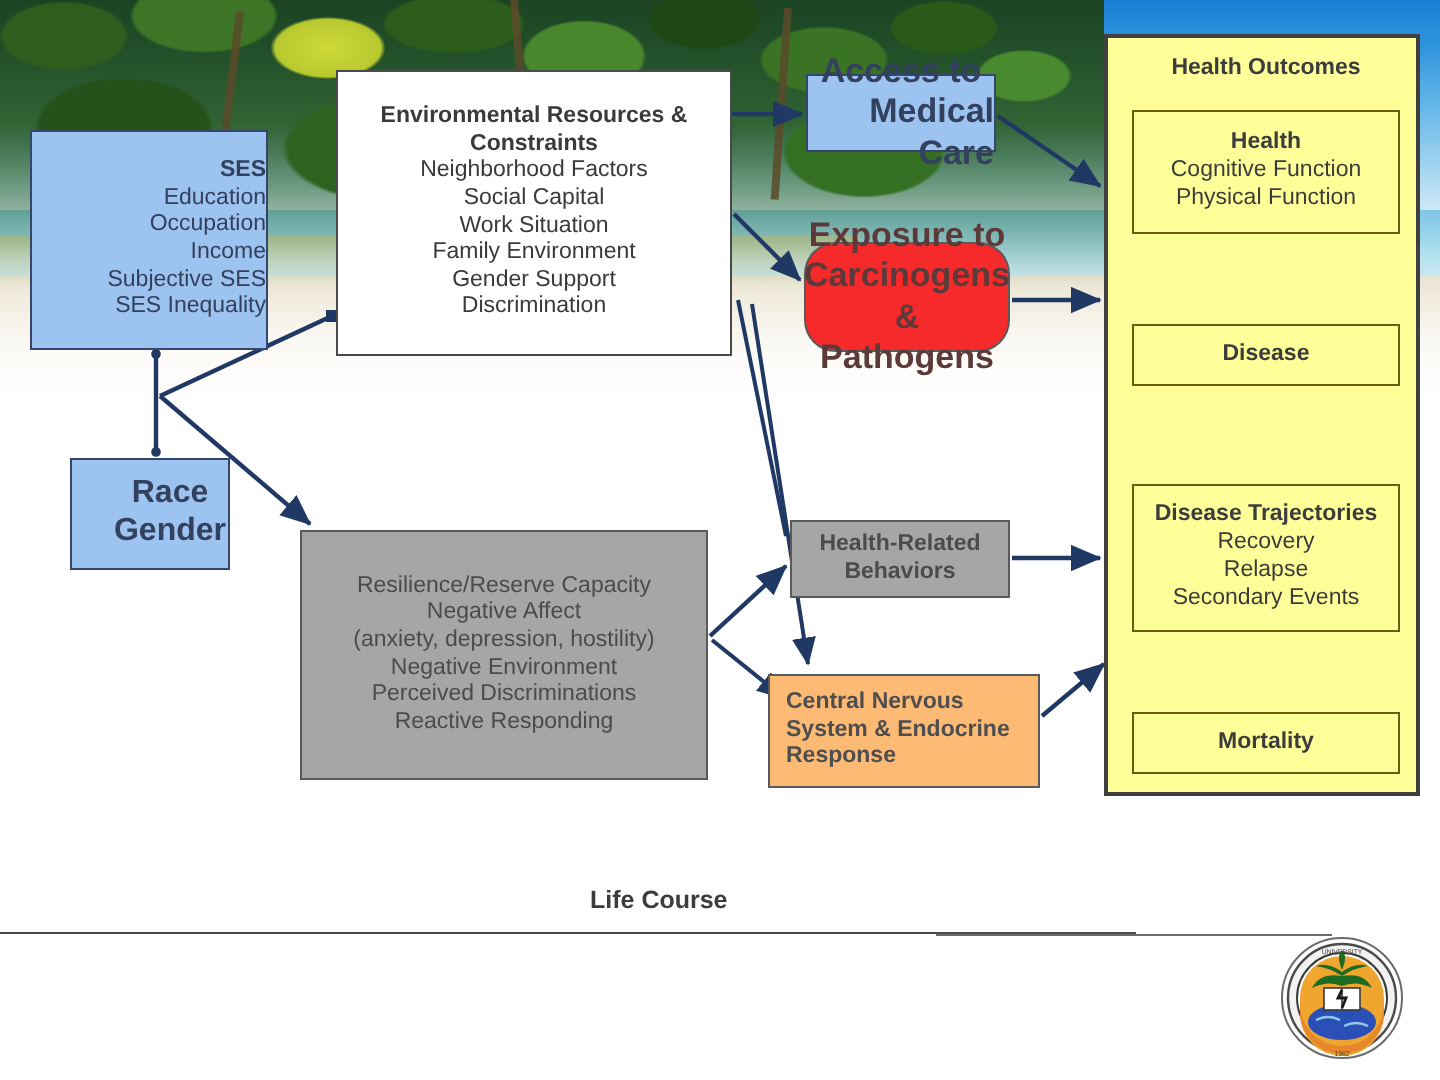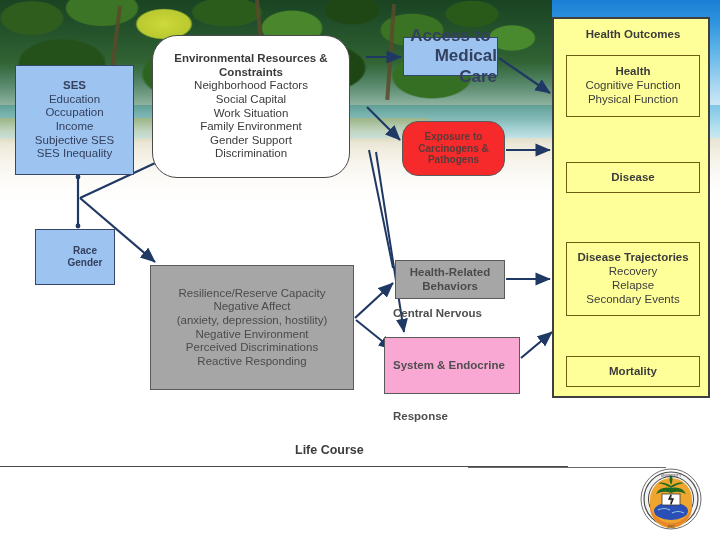--- a/index.html
+++ b/index.html
@@ -82,29 +82,29 @@
     align-items: center;
     line-height: 1.18;
   }
   .node .ttl { font-weight: bold; }
   .node .ln  { font-weight: normal; }
 
   .blue   { background: #9DC3F0; border-color: #36466b; color: #33405e; }
   .white  { background: #ffffff; border-color: #4a4a4a; color: #3a3a3a; }
   .red    { background: #F62A2A; border-color: #5a5a5a; color: #5c3a3a; }
   .gray   { background: #A6A6A6; border-color: #5a5a5a; color: #4b4b4b; }
-  .green  { background: #f9a8d4; border-color: #5a5a5a; color: #4e4e4e; gap: 38px; }
-
-  
-  #ses-box            { left: 15px;  top: 65px;  width: 119px; height: 110px; font-size: 11.5px; }
-  #race-gender-box    { left: 35px;  top: 229px; width: 80px;  height: 56px;  font-size: 10px; font-weight: bold; padding-left: 20px; }
-  #env-box            { left: 152px; top: 35px;  width: 198px; height: 143px; font-size: 11.5px; border-radius: 25px; }
+  .green  { background: #fdba74; border-color: #5a5a5a; color: #4e4e4e; }
+
+  
+  #ses-box            { left: 15px;  top: 65px;  width: 119px; height: 110px; font-size: 11.5px; align-items: flex-end; }
+  #race-gender-box    { left: 35px;  top: 229px; width: 80px;  height: 56px;  font-size: 16px; font-weight: bold; padding-left: 20px; }
+  #env-box            { left: 168px; top: 35px;  width: 198px; height: 143px; font-size: 11.5px; }
   #psych-box          { left: 150px; top: 265px; width: 204px; height: 125px; font-size: 11.5px; }
   #access-box         { left: 403px; top: 37px;  width: 95px;  height: 39px;  font-size: 17px; font-weight: bold; text-align: right; }
-  #exposure-box       { left: 402px; top: 121px; width: 103px; height: 55px;  font-size: 10px; font-weight: bold; border-radius: 16px; }
+  #exposure-box       { left: 402px; top: 121px; width: 103px; height: 55px;  font-size: 17px; font-weight: bold; border-radius: 16px; }
   #behaviors-box      { left: 395px; top: 260px; width: 110px; height: 39px;  font-size: 11.5px; font-weight: bold; }
   #cns-box            { left: 384px; top: 337px; width: 136px; height: 57px;  font-size: 11.5px; font-weight: bold;
                         align-items: flex-start; text-align: left; padding-left: 8px; }
 
   
   #outcomes-panel {
     position: absolute;
     left: 552px; top: 17px; width: 158px; height: 381px;
     background: #FFFF99;
     border: 2px solid #3f3f3f;

